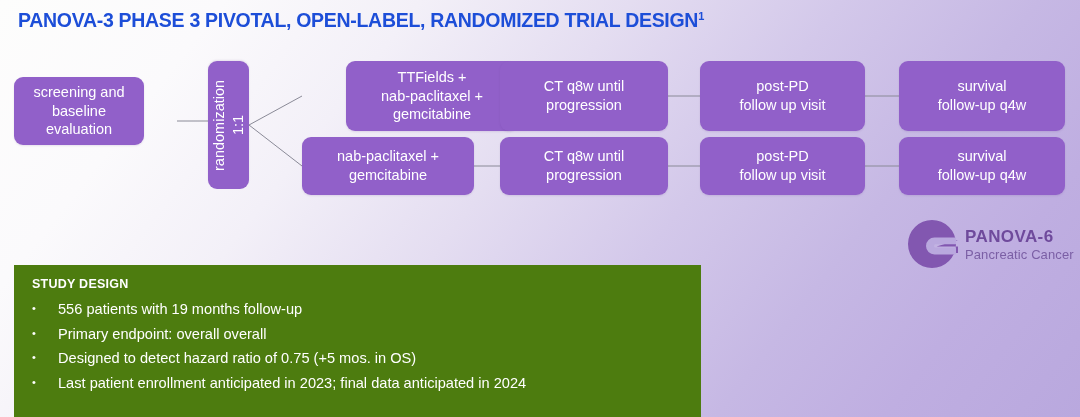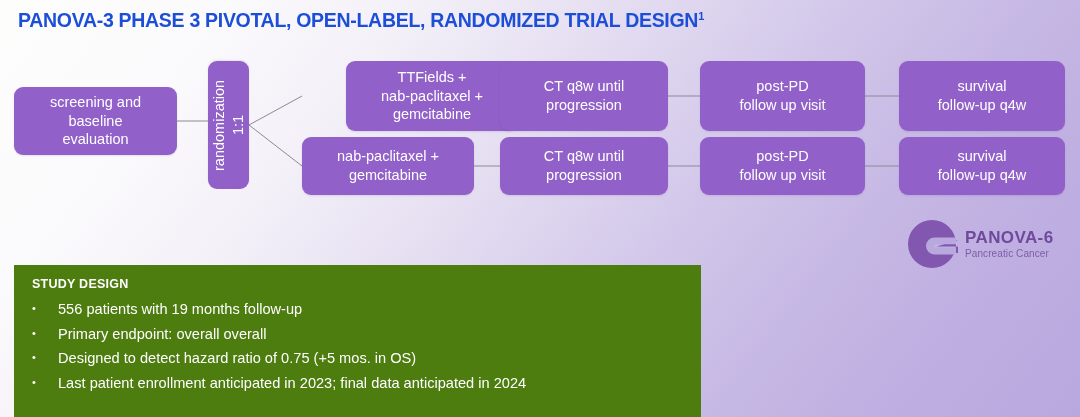--- a/index.html
+++ b/index.html
@@ -67,21 +67,21 @@
   }
 
   .node.vertical {
     writing-mode: vertical-rl;
     transform: rotate(180deg);
     line-height: 1.25;
     padding: 6px 4px;
   }
 
   
-  #node-screening      { left: 14px;  top: 87px;  width: 163px; height: 68px; }
+  #node-screening      { left: 14px;  top: 77px;  width: 130px; height: 68px; }
   #node-randomization  { left: 208px; top: 61px;  width: 41px;  height: 128px; }
   #node-arm-a-treat    { left: 302px; top: 61px;  width: 172px; height: 70px; margin-left: 44px; }
   #node-arm-b-treat    { left: 302px; top: 137px; width: 172px; height: 58px; }
   #node-arm-a-ct       { left: 500px; top: 61px;  width: 168px; height: 70px; }
   #node-arm-b-ct       { left: 500px; top: 137px; width: 168px; height: 58px; }
   #node-arm-a-postpd   { left: 700px; top: 61px;  width: 165px; height: 70px; }
   #node-arm-b-postpd   { left: 700px; top: 137px; width: 165px; height: 58px; }
   #node-arm-a-survival { left: 899px; top: 61px;  width: 166px; height: 70px; }
   #node-arm-b-survival { left: 899px; top: 137px; width: 166px; height: 58px; }
 
@@ -97,21 +97,21 @@
   }
   .logo-mark { width: 52px; height: 52px; flex: 0 0 52px; }
   .logo-text { margin-left: 7px; line-height: 1; }
   .logo-name {
     font-size: 17px;
     font-weight: bold;
     color: #6f4a9c;
     letter-spacing: 0.4px;
   }
   .logo-tag {
-    font-size: 10px;
+    font-size: 13px;
     color: #7b5fa5;
     margin-top: 3px;
     letter-spacing: 0.1px;
   }
 
   
   .study-panel {
     position: absolute;
     left: 14px;
     top: 265px;

